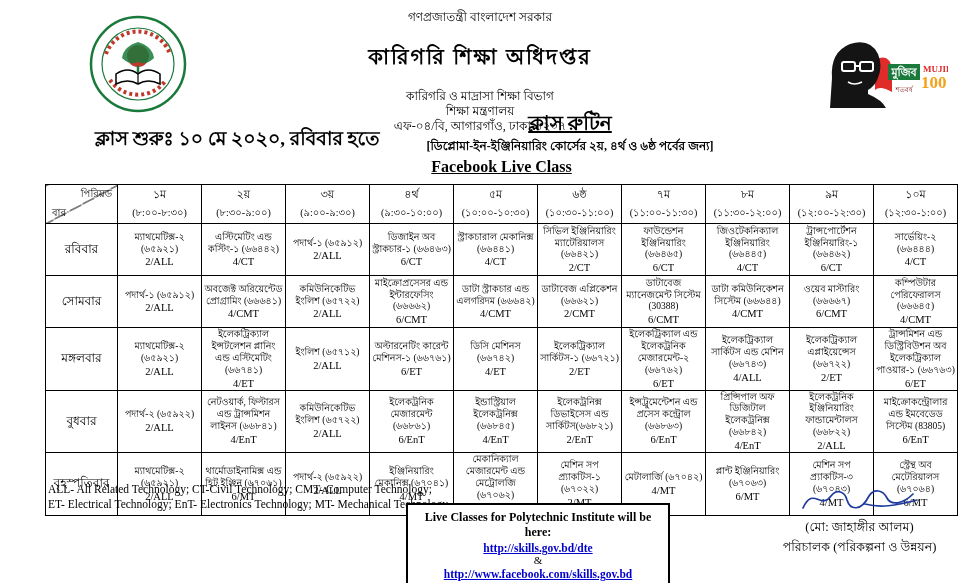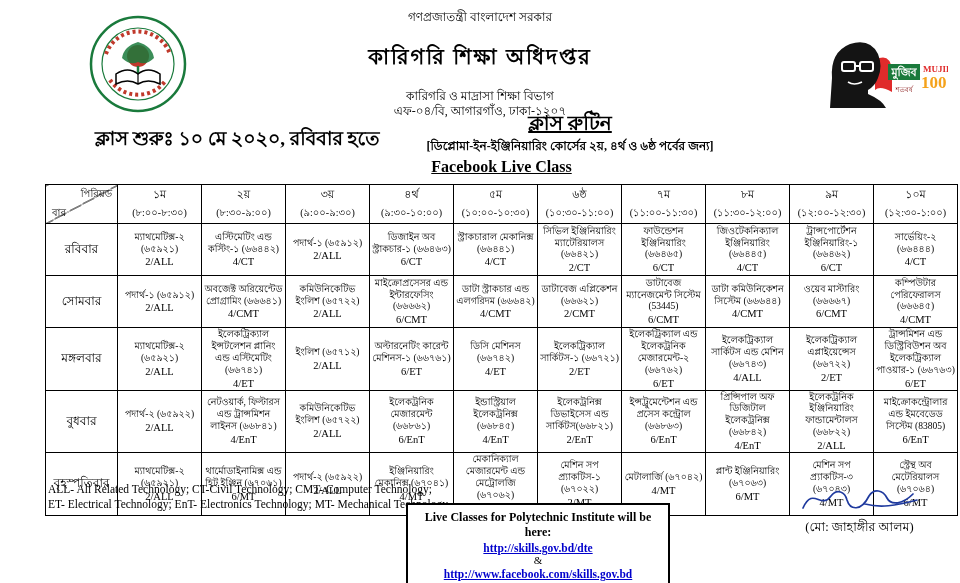--- a/index.html
+++ b/index.html
@@ -57,20 +57,21 @@
   .sign-name { font-size: 12.5px; }
   .sign-desg { font-size: 12.5px; }
 </style>
 </head>
 <body>
 
 <div class="letterhead">
   <div class="lh-govt">গণপ্রজাতন্ত্রী বাংলাদেশ সরকার</div>
   <div class="lh-org">কারিগরি শিক্ষা অধিদপ্তর</div>
   <div class="lh-div">কারিগরি ও মাদ্রাসা শিক্ষা বিভাগ</div>
+  <div class="lh-min">শিক্ষা মন্ত্রণালয়</div>
   <div class="lh-addr">এফ-০৪/বি, আগারগাঁও, ঢাকা-১২০৭</div>
 </div>
 
 <div class="seal">
   <svg width="100" height="100" viewBox="0 0 100 100">
     <circle cx="50" cy="50" r="47" fill="#fff" stroke="#1a7a3c" stroke-width="2.5"></circle>
     <circle cx="50" cy="50" r="36" fill="#fff" stroke="#1a7a3c" stroke-width="1.2"></circle>
     <path d="M18 40 A34 34 0 0 1 82 40" fill="none" stroke="#c0392b" stroke-width="4" stroke-dasharray="3 3"></path>
     <path d="M22 66 A34 34 0 0 0 78 66" fill="none" stroke="#c0392b" stroke-width="4" stroke-dasharray="3 3"></path>
     <circle cx="50" cy="42" r="11" fill="#c0392b"></circle>
@@ -218,21 +219,21 @@
         </td>
         <td>
           <div class="subj">ডাটা স্ট্রাকচার এন্ড এলগরিদম (৬৬৬৪২)</div>
           <div class="grp">4/CMT</div>
         </td>
         <td>
           <div class="subj">ডাটাবেজ এপ্লিকেশন (৬৬৬২১)</div>
           <div class="grp">2/CMT</div>
         </td>
         <td>
-          <div class="subj">ডাটাবেজ ম্যানেজমেন্ট সিস্টেম (53445)</div>
+          <div class="subj">ডাটাবেজ ম্যানেজমেন্ট সিস্টেম (30388)</div>
           <div class="grp">6/CMT</div>
         </td>
         <td>
           <div class="subj">ডাটা কমিউনিকেশন সিস্টেম (৬৬৬৪৪)</div>
           <div class="grp">4/CMT</div>
         </td>
         <td>
           <div class="subj">ওয়েব মাস্টারিং (৬৬৬৬৭)</div>
           <div class="grp">6/CMT</div>
         </td>
@@ -383,13 +384,14 @@
   <a class="live-link" href="#" style="color:#0000cc">http://skills.gov.bd/dte</a>
   <div class="live-sep">&amp;</div>
   <a class="live-link" href="#" style="color:#0000cc">http://www.facebook.com/skills.gov.bd</a>
 </div>
 
 <div class="sign-block">
   <svg width="130" height="30" viewBox="0 0 130 30">
     <path d="M8 24 C 18 2, 26 26, 36 12 C 42 4, 50 8, 52 16 C 55 26, 66 28, 74 12 C 79 4, 88 6, 92 14 C 96 22, 108 20, 118 10 M70 20 C 85 24, 100 22, 122 16" fill="none" stroke="#1f3a9e" stroke-width="1.7" stroke-linecap="round"></path>
   </svg>
   <div class="sign-name">(মো: জাহাঙ্গীর আলম)</div>
+  <div class="sign-desg">পরিচালক (পরিকল্পনা ও উন্নয়ন)</div>
 </div>
 
 </body></html>

